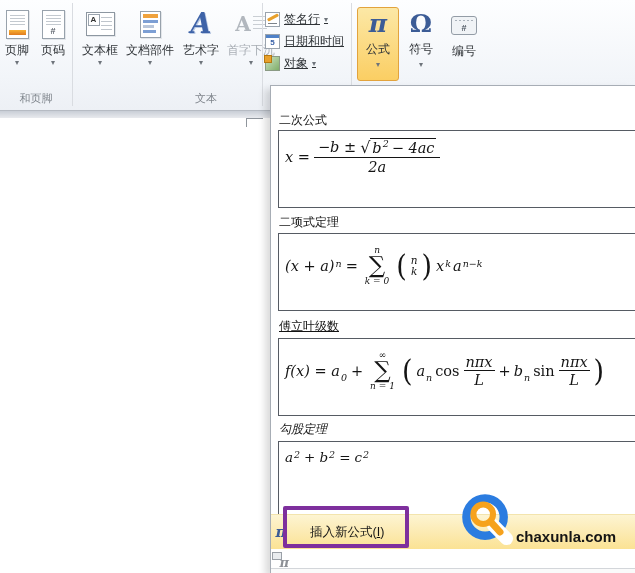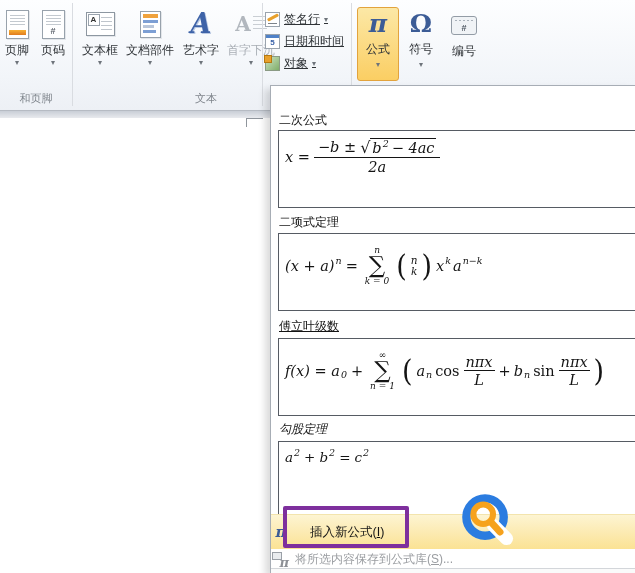--- a/index.html
+++ b/index.html
@@ -76,21 +76,21 @@
     border-left:1px solid #a7adb5;border-top:1px solid #a7adb5;
     box-shadow:-5px 4px 7px rgba(0,0,0,.14);z-index:10;box-sizing:border-box;}
   .dd-header{height:22px;line-height:22px;background:#f2f2f4;border-bottom:1px solid #e0e0e3;
     font-size:12px;font-weight:bold;color:#1f1f1f;padding-left:12px;}
   .gallery{position:absolute;left:0;right:0;top:23px;height:405px;overflow:hidden;}
   .sec-label{font-size:12px;color:#141414;height:15px;line-height:15px;margin-left:8px;}
   .eqbox{margin-left:7px;border:1px solid #565b63;border-right:none;background:#fff;
     box-sizing:border-box;padding:7px 0 0 6px;cursor:default;}
   .eqbox .eq{display:flex;align-items:center;gap:4px;
     font-family:"DejaVu Serif",serif;font-style:italic;font-size:14.5px;color:#141414;}
-  .grp{display:inline-flex;align-items:center;}
+  .grp{display:inline-flex;align-items:flex-end;}
   .sup{font-size:9.5px;transform:translateY(-5px);margin-left:1px;}
   .sub{font-size:9.5px;transform:translateY(4px);margin-left:1px;}
   .frac{display:inline-flex;flex-direction:column;align-items:stretch;text-align:center;}
   .frac .num{display:inline-flex;align-items:center;justify-content:center;gap:4px;padding:0 4px 1px;}
   .frac .den{border-top:1.2px solid #141414;padding-top:1px;}
   .frac.small .num{padding:0 2px 0;gap:0;}
   .sqrt{display:inline-flex;align-items:flex-end;}
   .radsign{font-style:normal;font-size:16px;line-height:16px;}
   .radbody{display:inline-flex;align-items:center;border-top:1.2px solid #141414;padding:1px 2px 0;}
   .sumop{display:inline-flex;flex-direction:column;align-items:center;margin:0 3px;}
@@ -372,30 +372,28 @@
     <span class="txt">
       <span>插入新公式(</span><span class="accel">I</span><span>)</span>
     </span>
   </div>
 
   <div class="menu-row2">
     <span class="savepi">
         <span class="w"></span>
         <span class="p">π</span>
       </span>
-    <span class="txt">
-      <span>将所选内容保存到公式库(</span><span class="accel">S</span><span>)...</span>
-    </span>
   </div>
 
   <div class="dd-bottom"></div>
 </div>
 
 <div class="annotation"></div>
 
 <div class="watermark">
   <svg class="wm-ring" viewBox="0 0 60 60">
     <circle cx="29" cy="29" r="20" fill="none" stroke="#2b7ce0" stroke-width="9"></circle>
     <line x1="38" y1="38" x2="52" y2="52" stroke="#ffffff" stroke-width="14" stroke-linecap="round"></line>
     <circle cx="27" cy="26" r="10.5" fill="none" stroke="#f6a21d" stroke-width="6.5"></circle>
     <line x1="35" y1="34" x2="45" y2="45" stroke="#f6a21d" stroke-width="7.5" stroke-linecap="round"></line>
   </svg>
+  <div class="wm-domain">chaxunla.com</div>
 </div>
 
 </body></html>

